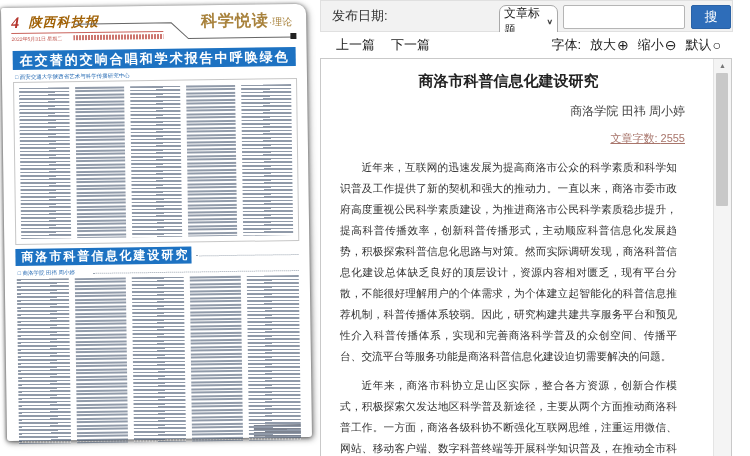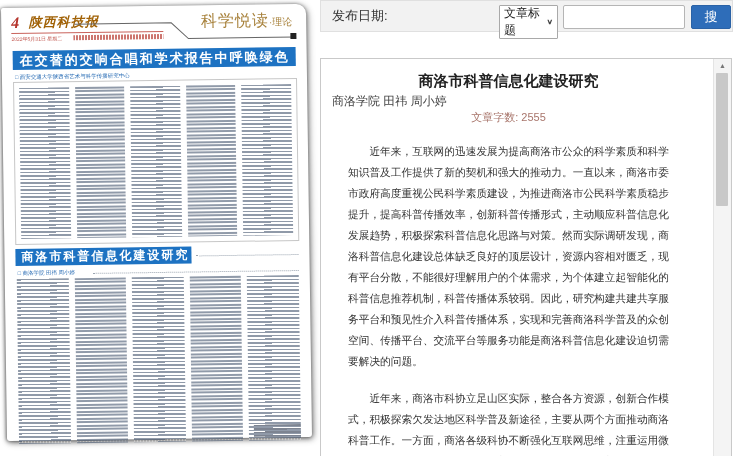--- a/index.html
+++ b/index.html
@@ -18,21 +18,21 @@
   }
   .masthead-row{position:absolute;left:10px;top:5px;width:160px;}
   .page-num{display:inline-block;color:#b5342c;font:italic bold 16px "Liberation Serif",serif;vertical-align:middle;}
   .masthead{display:inline-block;margin-left:5px;color:#a16207;font:italic bold 13px "Liberation Serif",serif;letter-spacing:1px;vertical-align:middle;}
   .masthead-rule{position:absolute;left:10px;top:25px;width:152px;height:1px;background:#c9625b;}
   .dateline{position:absolute;left:10px;top:28px;font-size:5px;color:#c0544c;white-space:nowrap;}
   .dateline-marks{position:absolute;left:72px;top:28px;width:90px;height:5px;opacity:.8;
     background:repeating-linear-gradient(to right,#c0544c 0 2px,transparent 2px 3px);}
   .section-deco{position:absolute;right:4px;top:4px;}
   .section-text{position:absolute;right:14px;top:6px;color:#a8823c;white-space:nowrap;}
-  .section-title{font-size:16px;font-weight:normal;letter-spacing:1px;}
+  .section-title{font-size:16px;font-weight:bold;letter-spacing:1px;}
   .section-sub{font-size:10px;font-weight:normal;}
   
   .hl{position:absolute;background:#1d72c2;color:#fff;font-weight:bold;
       letter-spacing:2px;white-space:nowrap;overflow:hidden;}
   .hl1{left:11px;top:43px;width:283px;height:19px;line-height:19px;font-size:13px;padding-left:7px;box-sizing:border-box;}
   .hl2{left:11px;top:241px;width:176px;height:17px;line-height:17px;font-size:12px;padding-left:6px;box-sizing:border-box;}
   .byline{position:absolute;font-size:5.5px;color:#2a6db5;white-space:nowrap;}
   .byline1{left:13px;top:66px;}
   .byline2{left:13px;top:262px;}
   .dotline{position:absolute;height:1px;border-top:1px dotted #9aa4b0;}
@@ -50,21 +50,21 @@
   
   .viewer{position:absolute;left:320px;top:0;width:413px;height:376px;}
   .topbar{
     position:absolute;left:0;top:0;right:0;height:32px;background:#f2f2f2;
     border:1px solid #e0e0e0;box-sizing:border-box;
     display:flex;align-items:center;padding-left:11px;font-size:13px;color:#333;
   }
   .date-value{margin-left:10px;}
   .cat-select{
     position:absolute;left:178px;top:4px;width:59px;height:24px;background:#fff;
-    border:1px solid #a9a9a9;box-sizing:border-box;border-radius:1px;
+    border:1px solid #a9a9a9;box-sizing:border-box;border-radius:7px;
     display:flex;align-items:center;justify-content:space-between;
     font-size:12px;color:#222;padding:16px 4px;cursor:default;
   }
   .chevron{font-size:9px;color:#444;transform:scaleY(.8);font-weight:bold;}
   .search-input{
     position:absolute;left:242px;top:4px;width:122px;height:24px;background:#fff;
     border:1px solid #b5b5b5;box-sizing:border-box;border-radius:2px;
     font-size:12px;padding:0 4px;outline:none;font-family:inherit;
   }
   .search-btn{
@@ -88,24 +88,24 @@
   .scrollbar{
     position:absolute;right:0;top:0;bottom:0;width:17px;background:#f4f4f4;
     border-left:1px solid #e4e4e4;
   }
   .sb-arrow{position:absolute;left:0;right:0;top:3px;text-align:center;font-size:7px;color:#777;cursor:pointer;line-height:8px;}
   .sb-thumb{position:absolute;left:2px;width:12px;top:14px;height:133px;background:#c8c8c8;border-radius:1px;cursor:pointer;}
   .content{
     position:absolute;left:11px;top:12px;width:353px;color:#333;
   }
   .a-title{text-align:center;font-size:15px;font-weight:bold;color:#222;line-height:20px;}
-  .a-authors{text-align:left;font-size:12px;color:#444;margin-top:2px;}
-  .a-count{text-align:center;font-size:11px;color:#a8756b;}
+  .a-authors{text-align:right;font-size:12px;color:#444;margin-top:12px;}
+  .a-count{text-align:right;font-size:11px;color:#a8756b;margin-top:11px;text-decoration:underline;}
   .body-text{margin-top:11px;font-size:10.7px;line-height:21px;text-align:justify;}
-  .body-text p{margin:16px;text-indent:2em;}
+  .body-text p{margin:8px;text-indent:2em;}
   .body-text .sec-h{font-weight:bold;}
 </style>
 </head>
 <body>
 
 <div class="paper-wrap">
   <div class="sheet">
 
     <div class="masthead-row">
       <span class="page-num">4</span>
@@ -157,20 +157,39 @@
   <div class="topbar">
     <span>发布日期:</span>
     <div class="cat-select">
       <span>文章标题</span>
       <span class="chevron">∨</span>
     </div>
     <input class="search-input" type="text" value="" style="">
     <button class="search-btn">搜 索</button>
   </div>
 
+  <div class="toolbar">
+    <span class="tb-link">上一篇</span>
+    <span class="tb-link">下一篇</span>
+    <div class="tb-right">
+      <span>字体:</span>
+      <span class="font-item">
+        <span>放大</span>
+        <span class="font-icon">⊕</span>
+      </span>
+      <span class="font-item">
+        <span>缩小</span>
+        <span class="font-icon">⊖</span>
+      </span>
+      <span class="font-item">
+        <span>默认</span>
+        <span class="font-icon">○</span>
+      </span>
+    </div>
+  </div>
 
   <div class="article-box">
     <div class="content">
       <div class="a-title">商洛市科普信息化建设研究</div>
       <div class="a-authors">商洛学院 田祎 周小婷</div>
       <div class="a-count">
         <span>文章字数: </span><span>2555</span>
       </div>
       <div class="body-text">
         <p>近年来，互联网的迅速发展为提高商洛市公众的科学素质和科学知识普及工作提供了新的契机和强大的推动力。一直以来，商洛市委市政府高度重视公民科学素质建设，为推进商洛市公民科学素质稳步提升，提高科普传播效率，创新科普传播形式，主动顺应科普信息化发展趋势，积极探索科普信息化思路与对策。然而实际调研发现，商洛科普信息化建设总体缺乏良好的顶层设计，资源内容相对匮乏，现有平台分散，不能很好理解用户的个体需求，为个体建立起智能化的科普信息推荐机制，科普传播体系较弱。因此，研究构建共建共享服务平台和预见性介入科普传播体系，实现和完善商洛科学普及的众创空间、传播平台、交流平台等服务功能是商洛科普信息化建设迫切需要解决的问题。</p>

